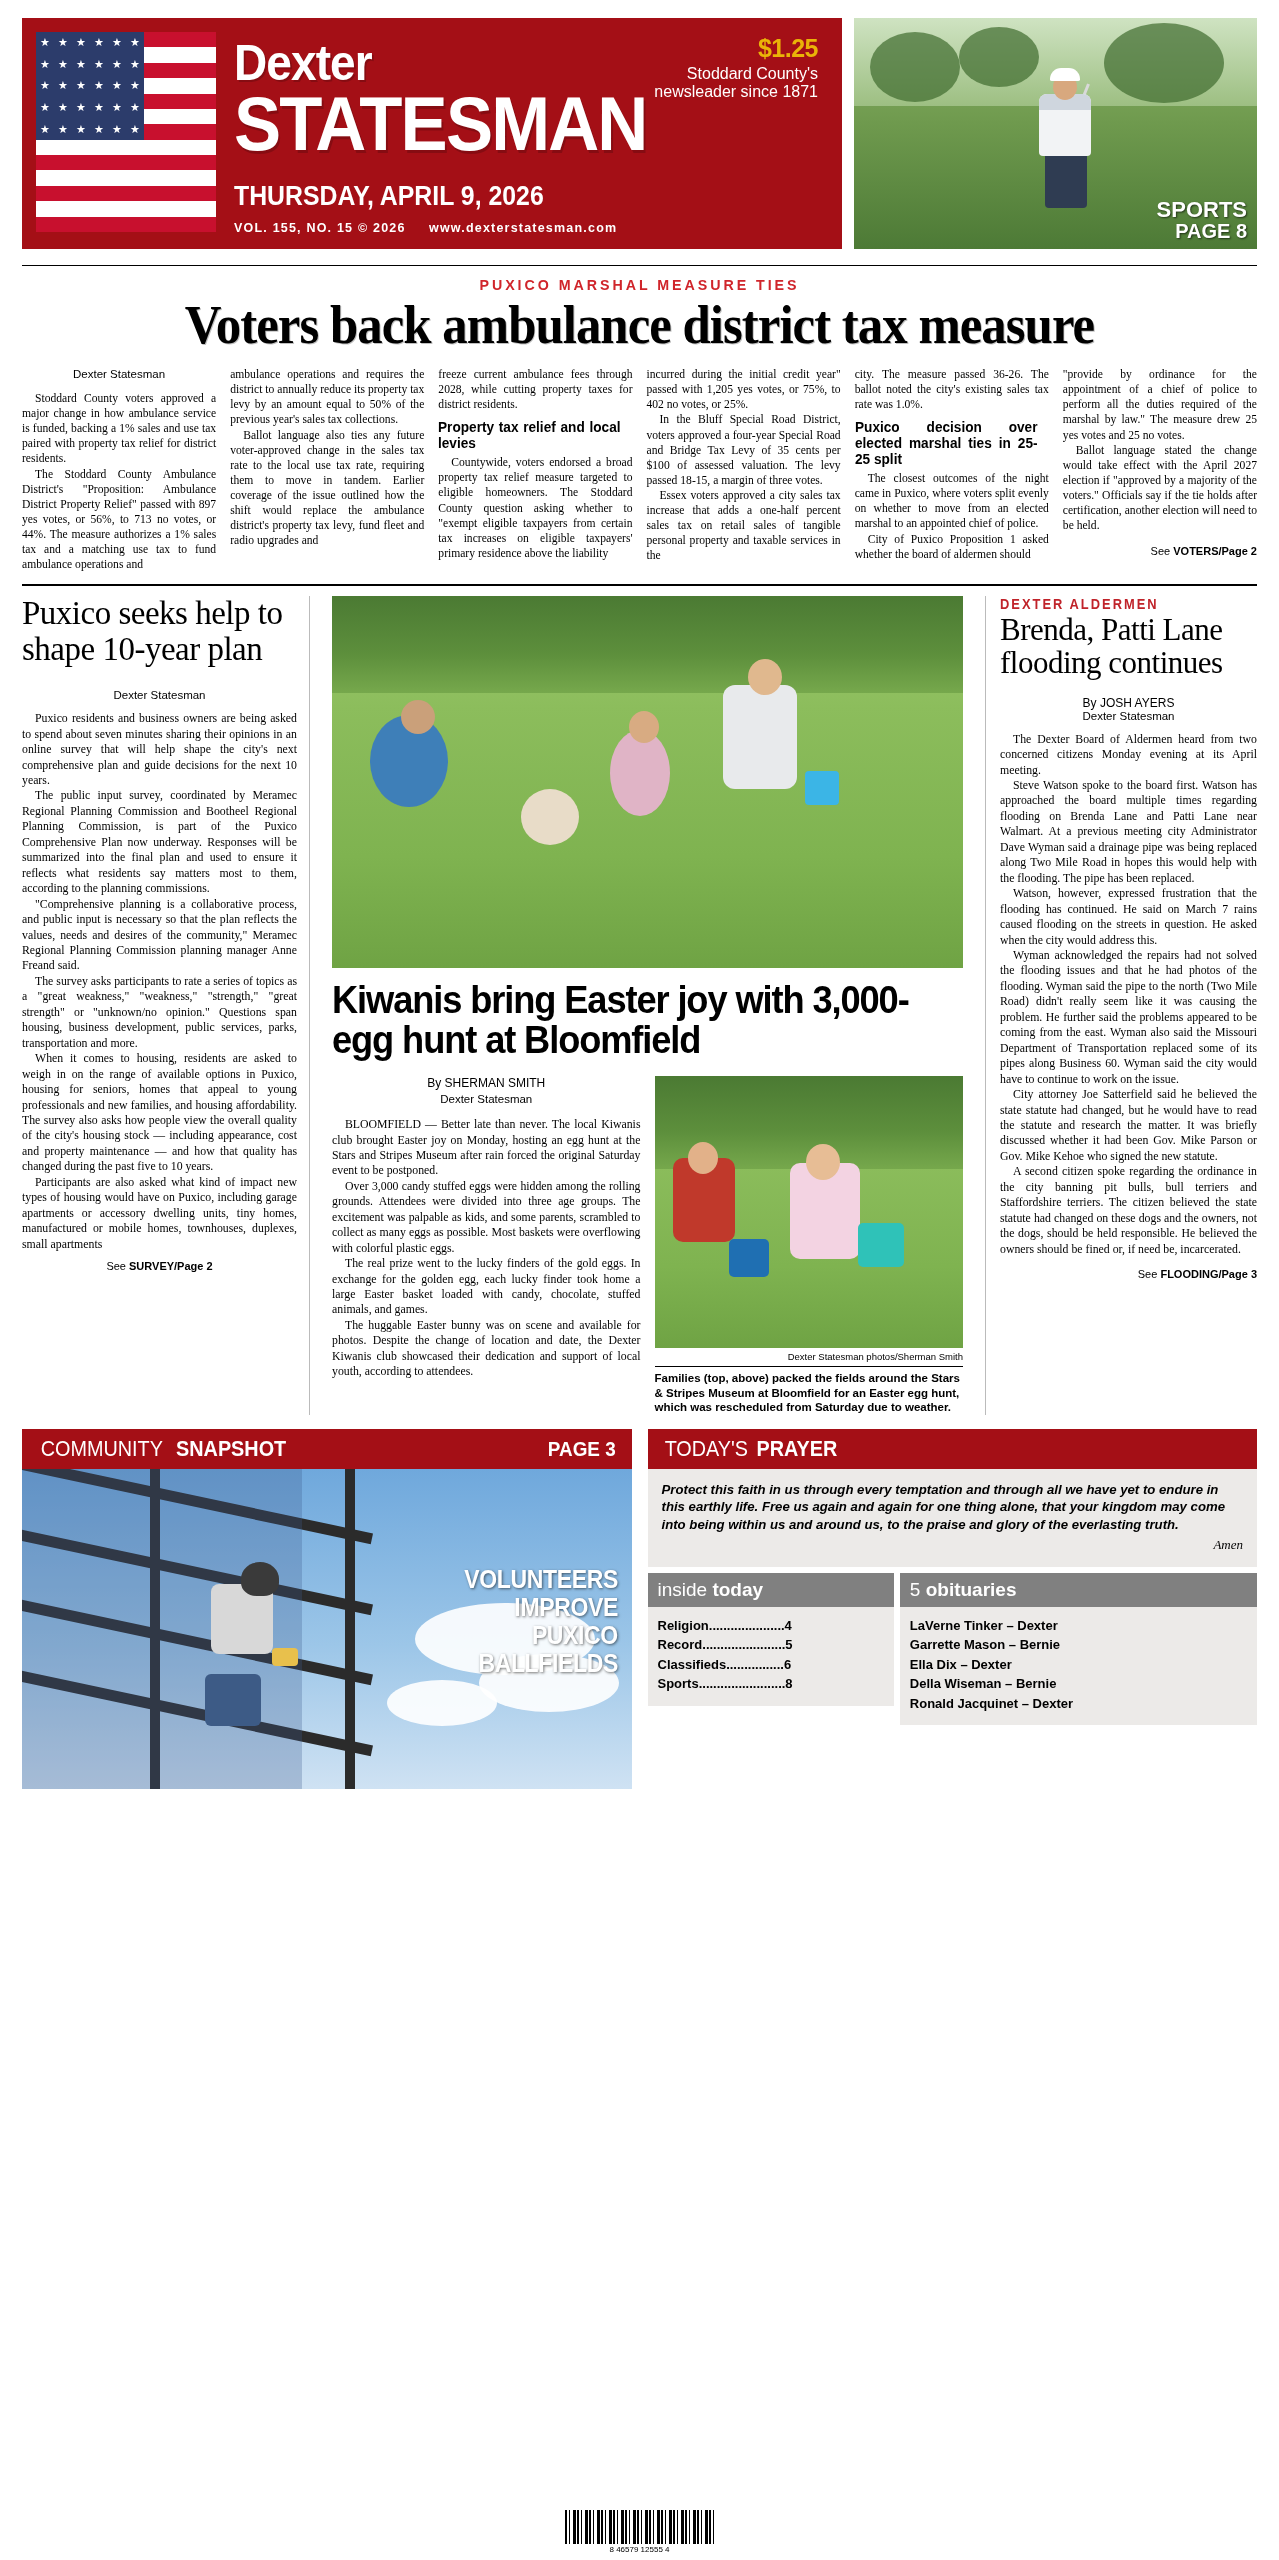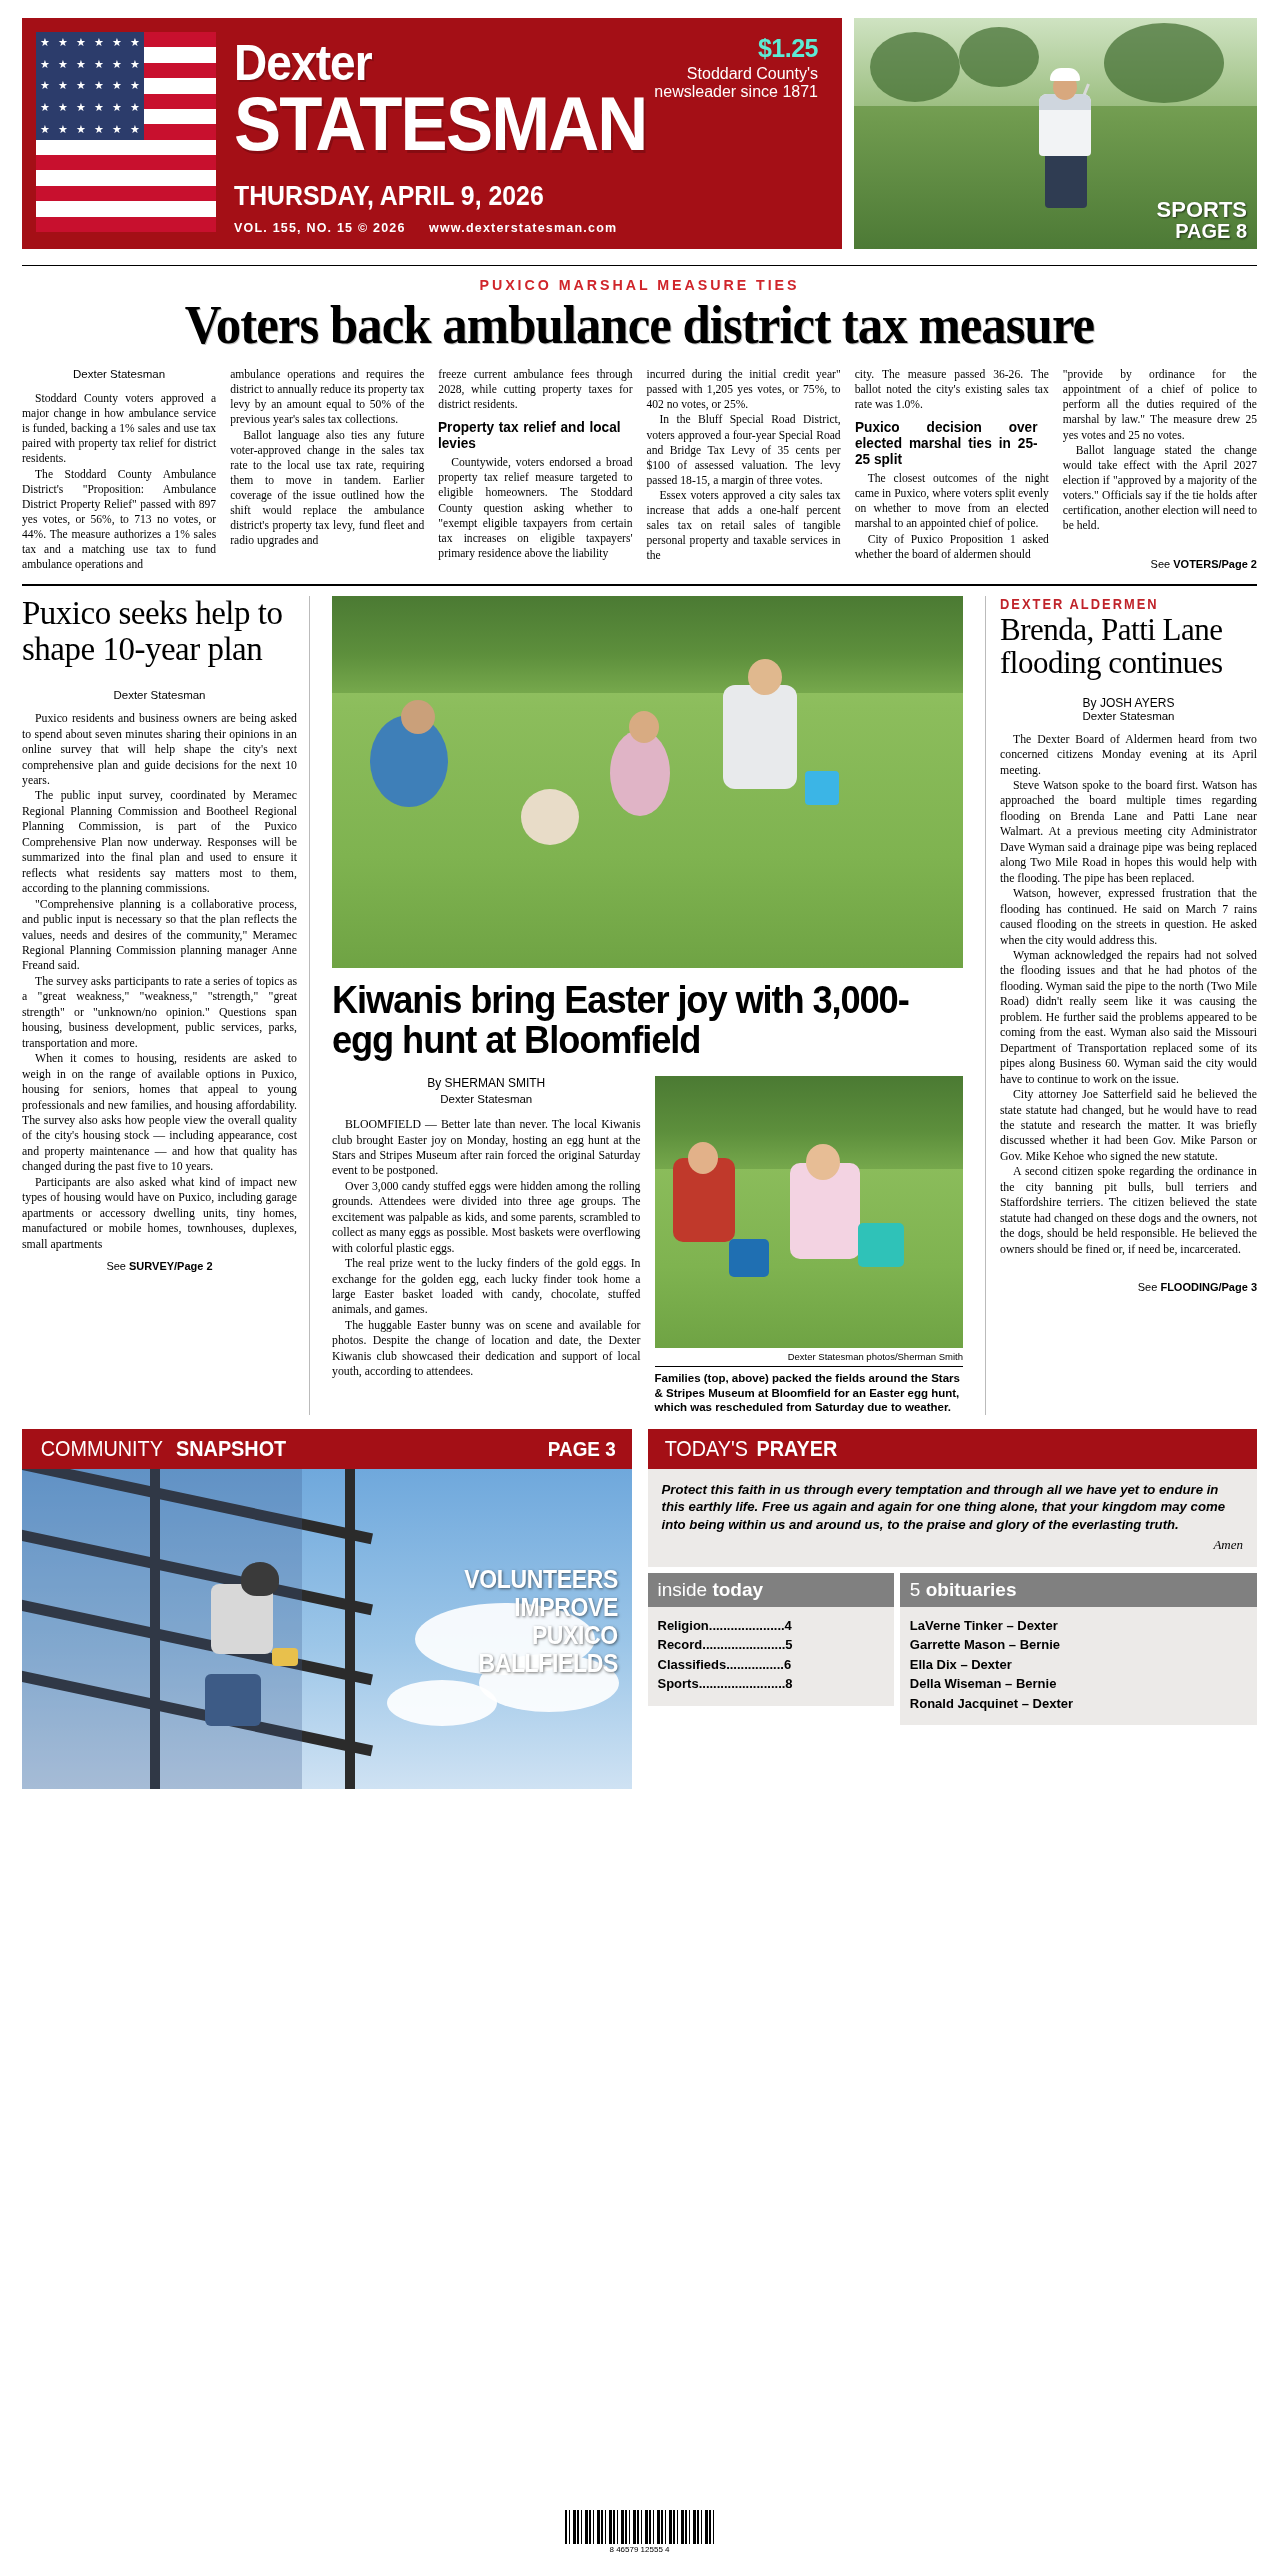--- a/index.html
+++ b/index.html
@@ -35,21 +35,21 @@
     position: absolute; left: 0; top: 0; width: 108px; height: 108px;
     background: #2c3c6b;
     display: grid; grid-template-columns: repeat(6, 1fr); grid-template-rows: repeat(5,1fr);
     align-items: center; justify-items: center;
   }
   .flag-canton span { color: #fff; font-size: 11px; line-height: 1; }
 
   .mast-text { flex: 1; position: relative; padding-top: 2px; }
   .mast-top-row { display: flex; justify-content: flex-end; }
   .price {
-    color: #5eead4; font-family: "Liberation Sans", sans-serif;
+    color: #eab308; font-family: "Liberation Sans", sans-serif;
     font-weight: bold; font-size: 25px; letter-spacing: -0.5px;
     margin-right: 6px;
   }
   .tagline {
     color: #fff; font-family: "Liberation Sans", sans-serif;
     font-size: 16px; line-height: 1.15; text-align: right;
     margin-top: 2px; margin-right: 6px;
   }
   .mast-name-wrap { margin-top: -62px; }
   .mast-dexter {
@@ -138,21 +138,21 @@
     text-align: center; font-family: "Liberation Sans", sans-serif;
     font-size: 11.5px; margin-bottom: 9px;
   }
   .subhed {
     font-family: "Liberation Sans", sans-serif; font-weight: bold;
     font-size: 14.5px; line-height: 1.1; margin: 8px 0 3px 0;
     transform: scaleX(0.94); transform-origin: left;
   }
   .jumpline {
     text-align: right; font-family: "Liberation Sans", sans-serif;
-    font-size: 11px; margin-top: 24px;
+    font-size: 11px; margin-top: 11px;
   }
   .jumpline b { font-weight: bold; }
 
   
   .mid {
     display: grid;
     grid-template-columns: 288px 1fr 272px;
     gap: 8px;
     padding: 0 22px;
     margin-top: 10px;

